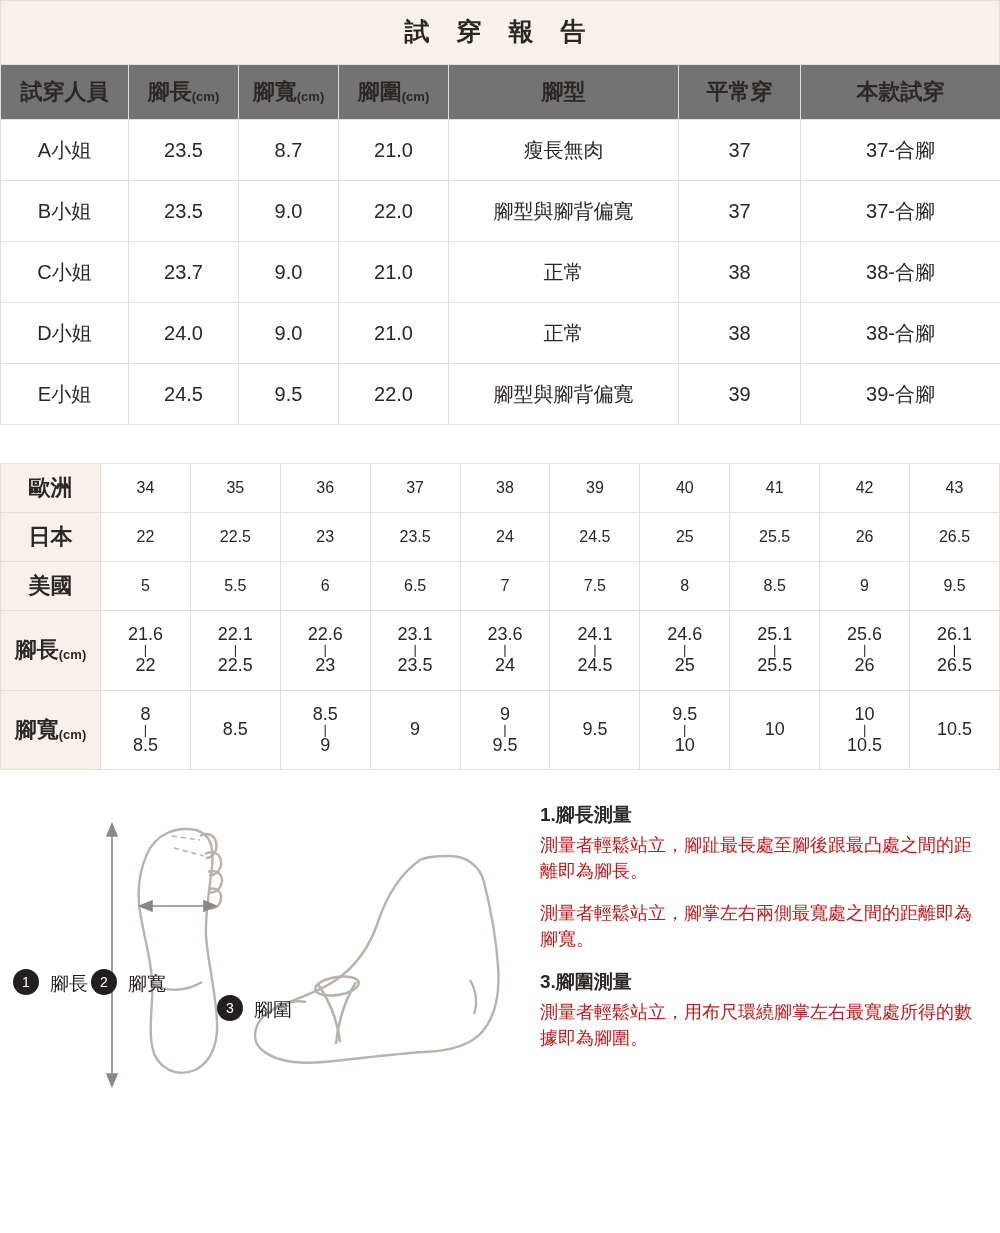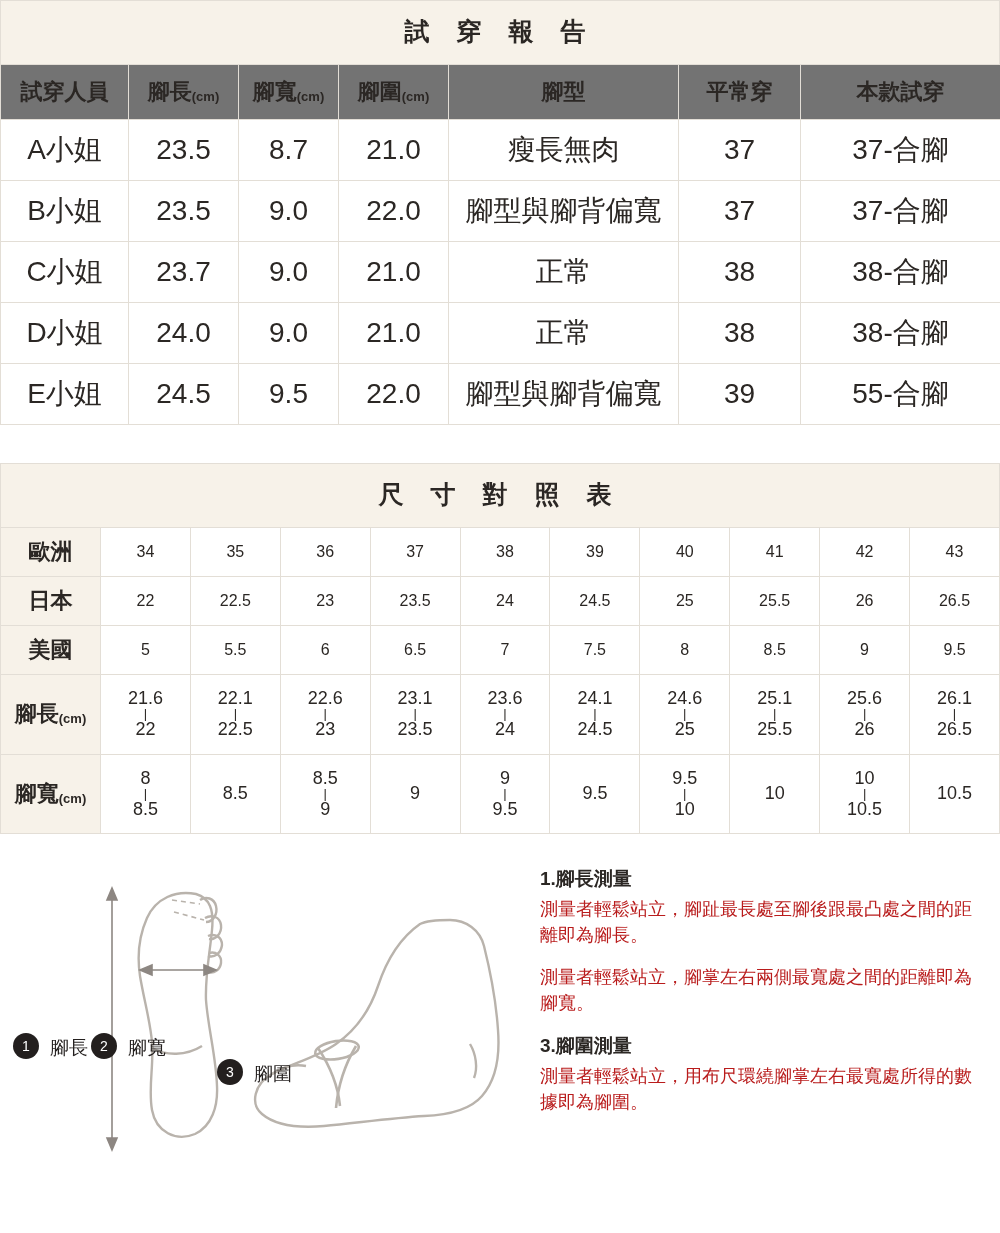--- a/index.html
+++ b/index.html
@@ -40,21 +40,21 @@
     letter-spacing: 10px;
     padding: 14px 0 16px 0;
     font-weight: bold;
     color: #2b2724;
     border: 1px solid #e3ded6;
     border-bottom: none;
   }
 
   
   .report-wrap { padding: 0; }
-  table.report td { height: 58px; font-size: 28px; }
+  table.report td { height: 58px; font-size: 20px; }
   table.report thead td {
     background: #737373;
     font-weight: bold;
     font-size: 22px;
     height: 52px;
   }
   .sub { font-size: 13px; vertical-align: -2px; }
 
   
   .rc1 { width: 128px; }
@@ -187,29 +187,28 @@
           <td>38</td>
           <td>38-合腳</td>
         </tr>
         <tr>
           <td>E小姐</td>
           <td>24.5</td>
           <td>9.5</td>
           <td>22.0</td>
           <td>腳型與腳背偏寬</td>
           <td>39</td>
-          <td>55-合腳</td>
+          <td>39-合腳</td>
         </tr>
       </tbody>
     </table>
   </div>
 
   <div class="gap"></div>
 
-  <div class="section-title">尺 寸 對 照 表</div>
   <table class="sizes">
     <colgroup>
       <col style="width:100px">
         <col>
         <col>
         <col>
         <col>
         <col>
         <col>
         <col>

